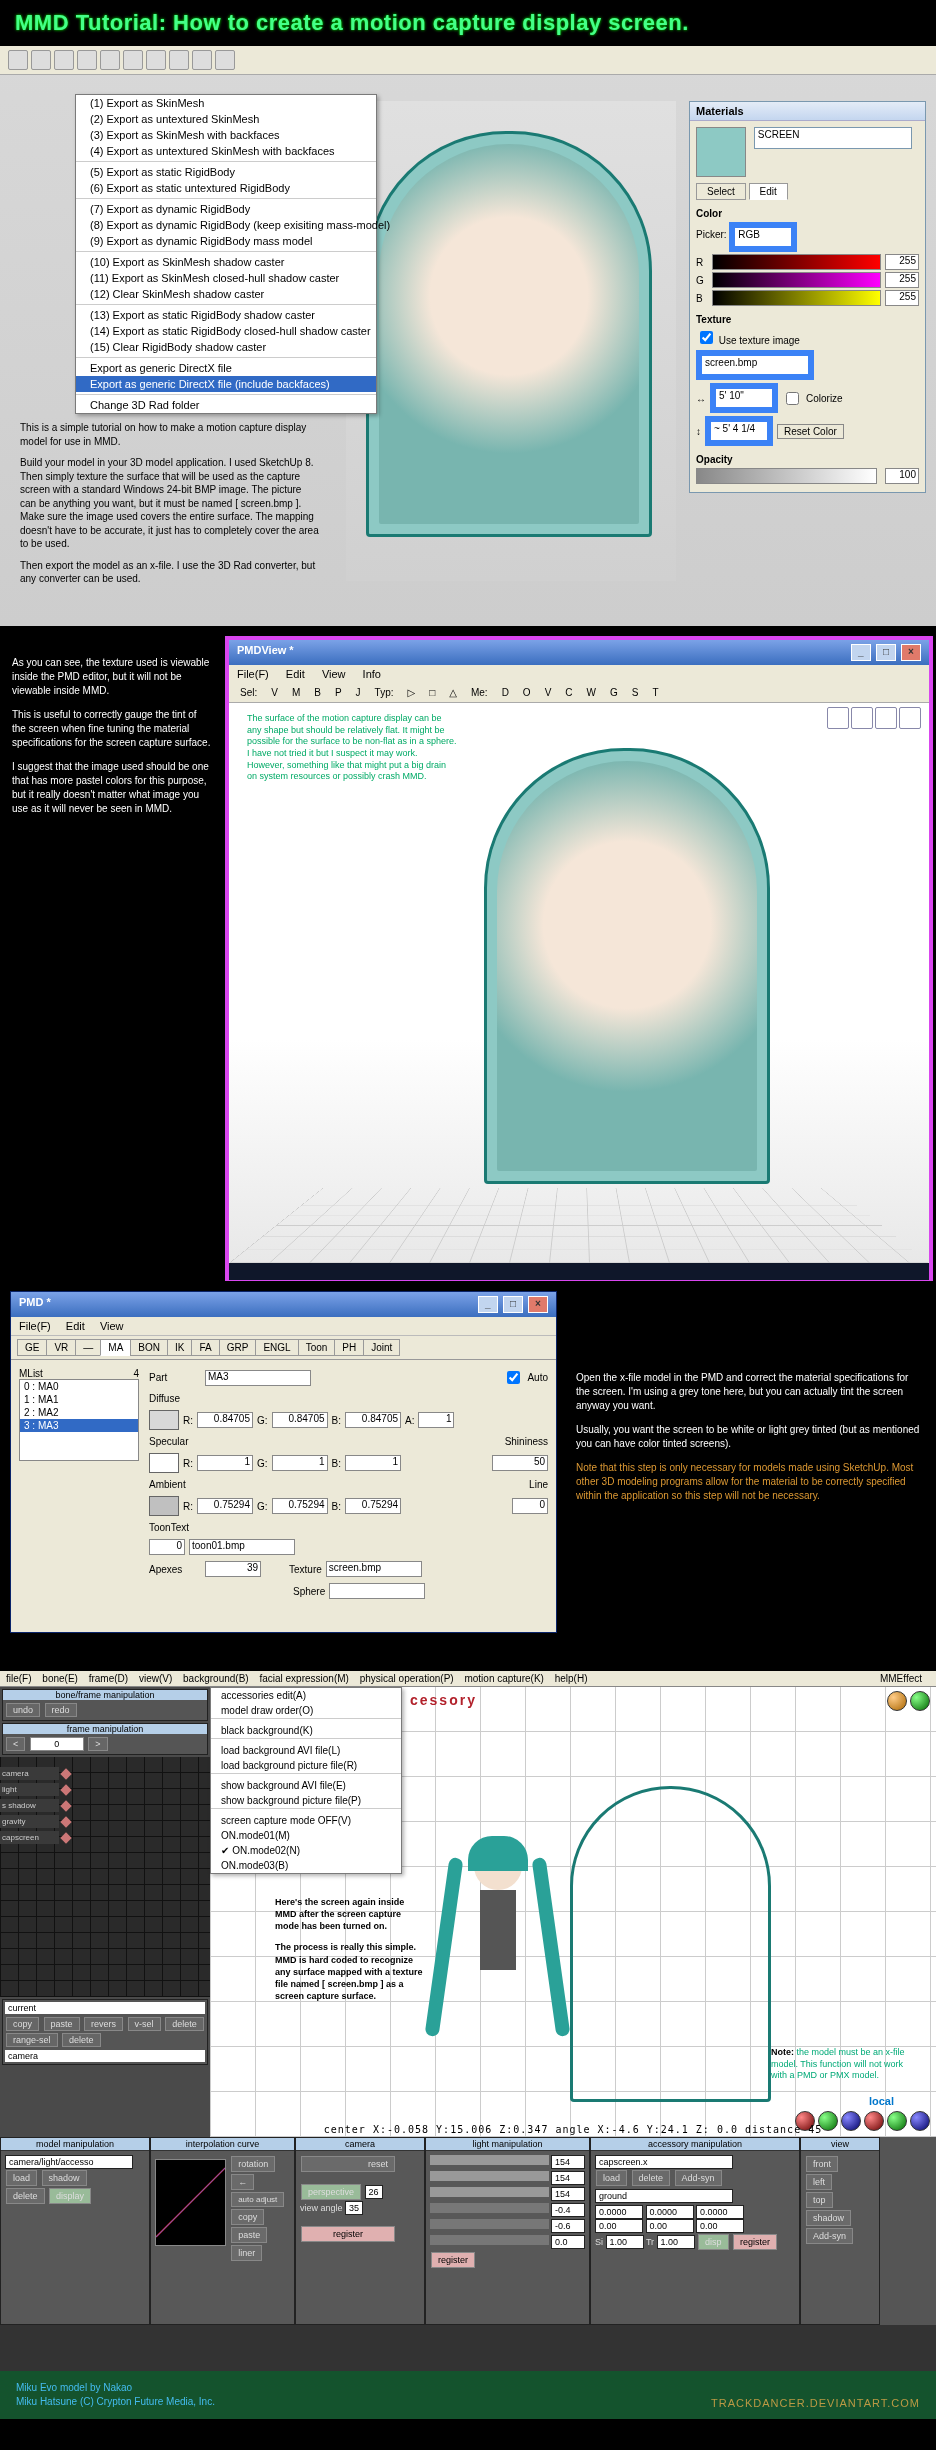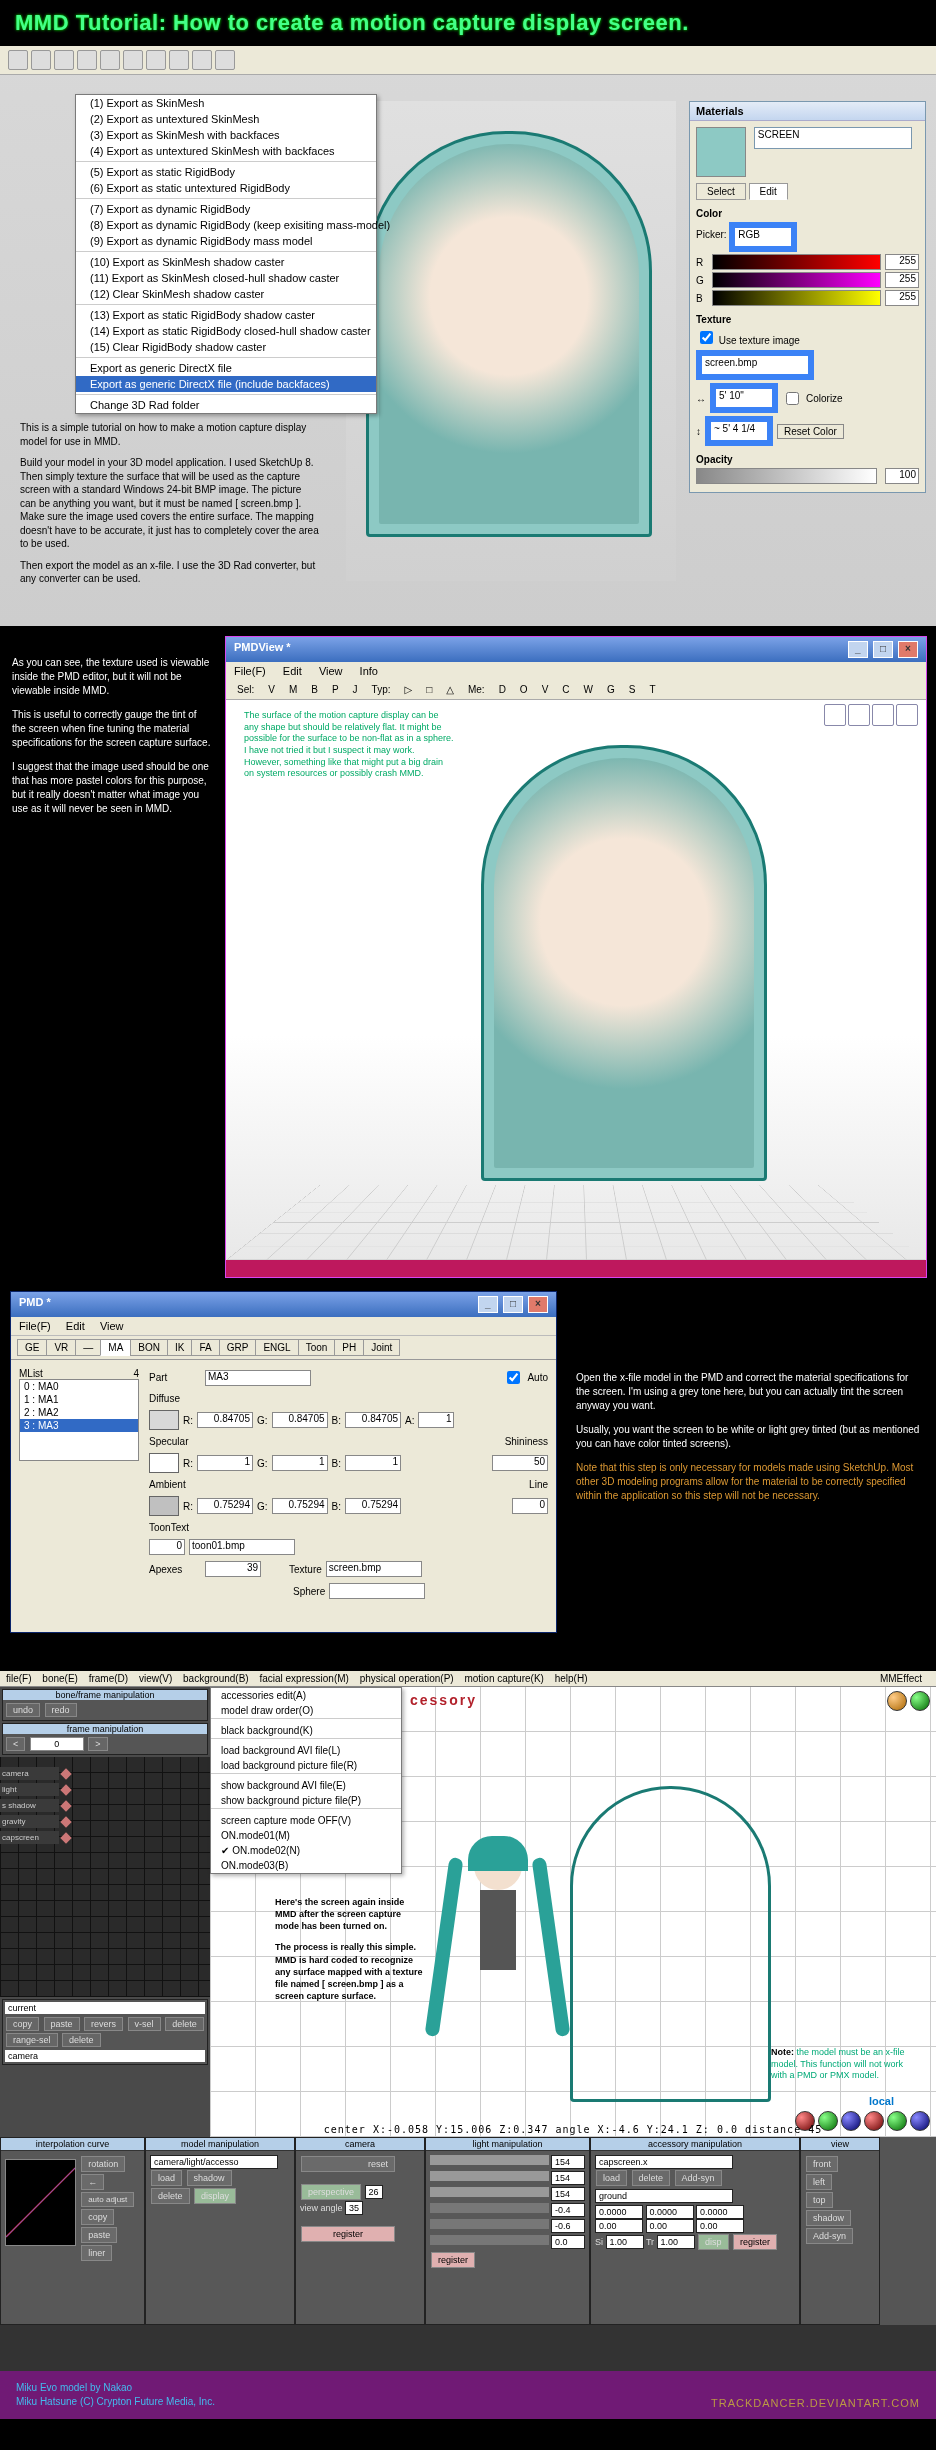--- a/index.html
+++ b/index.html
@@ -39,21 +39,21 @@
 .grad-r { background:linear-gradient(90deg,#000,#f00); }
 .grad-g { background:linear-gradient(90deg,#000,#f0f); }
 .grad-b { background:linear-gradient(90deg,#000,#ff0); }
 .num-box { width:30px; height:14px; border:1px solid #888; background:#fff; text-align:right; padding-right:2px; }
 .tex-field { width:100px; height:16px; border:6px solid #3b82f6; background:#fff; padding:1px 3px; display:inline-block; }
 .small-btn { display:inline-block; padding:1px 6px; border:1px solid #888; background:#ece9d8; font-size:10px; }
 .opacity-bar { height:14px; background:linear-gradient(90deg,#888,#fff); border:1px solid #888; margin-right:4px; flex:1; }
 
 
 .section2 { background:#000; position:relative; height:655px; }
-.pmdview-win { position:absolute; left:225px; top:10px; width:700px; height:640px; background:#be185d; border:1px solid #d946ef; }
+.pmdview-win { position:absolute; left:225px; top:10px; width:700px; height:640px; background:#0f172a; border:4px solid #d946ef; }
 .win-title { background:linear-gradient(#7ba2e7,#3b6ebf); color:#fff; padding:4px 8px; font-size:11px; font-weight:bold; display:flex; justify-content:space-between; }
 .win-btns span { display:inline-block; width:18px; height:15px; background:#c2d5ef; border:1px solid #fff; margin-left:2px; text-align:center; line-height:13px; color:#333; font-size:10px; }
 .pmdview-menu { background:#ece9d8; padding:3px 8px; font-size:11px; }
 .pmdview-menu span { margin-right:14px; }
 .pmdview-tb { background:#ece9d8; padding:3px 6px; font-size:10px; display:flex; gap:4px; flex-wrap:wrap; border-bottom:1px solid #aaa; }
 .tb-pill { padding:0 4px; border:1px solid transparent; }
 .pmdview-viewport { height:560px; background:linear-gradient(#fff 60%,#e8e8e8); position:relative; }
 .green-note { position:absolute; left:18px; top:10px; width:210px; color:#0a6; font-size:9px; line-height:1.3; }
 .grid-floor { position:absolute; bottom:0; left:0; right:0; height:180px; background:repeating-linear-gradient(90deg,#ccc 0,#ccc 1px,transparent 1px,transparent 40px),repeating-linear-gradient(0deg,#ccc 0,#ccc 1px,transparent 1px,transparent 25px); transform:perspective(400px) rotateX(55deg); transform-origin:bottom; }
 .pmdview-icons { position:absolute; right:8px; top:4px; display:flex; gap:2px; }
@@ -117,21 +117,21 @@
 .mmd-bottom { position:absolute; left:0; right:0; top:466px; height:188px; background:#555; display:flex; }
 .mmd-col { border:1px solid #222; background:#585858; padding:4px; font-size:9px; color:#ddd; }
 .mmd-col .hdr { background:#b5cfe8; color:#000; text-align:center; padding:1px; margin:-4px -4px 4px; border-bottom:1px solid #333; font-size:9px; }
 .mmd-col .btn { display:inline-block; padding:2px 6px; border:1px solid #888; background:#6a6a6a; margin:1px; font-size:9px; }
 .mmd-col .btn.on { background:#9b9; }
 .mmd-col .field { background:#fff; color:#000; border:1px solid #222; padding:1px 3px; display:inline-block; }
 .interp-box { width:85px; height:85px; background:#000; border:1px solid #888; position:relative; margin:4px 0; }
 .interp-line { position:absolute; left:0; bottom:0; width:100%; height:100%; }
 
 
-.footer { background:#701a75; color:#4be; font-size:10px; padding:10px 16px; display:flex; justify-content:space-between; }
+.footer { background:#14532d; color:#4be; font-size:10px; padding:10px 16px; display:flex; justify-content:space-between; }
 .footer .credits { line-height:1.4; }
 .footer .site { color:#b94; letter-spacing:1px; align-self:flex-end; font-size:11px; }
 
 .miku-fig { position:absolute; left:235px; bottom:35px; width:105px; height:260px; }
 .miku-head { width:48px; height:48px; background:#f3e0cf; border-radius:50%; margin:0 auto; position:relative; }
 .miku-hair { position:absolute; top:-6px; left:-6px; right:-6px; height:35px; background:#2aa198; border-radius:24px 24px 0 0; }
 .miku-body { width:36px; height:80px; background:#555; margin:0 auto; }
 .miku-tail { position:absolute; width:14px; height:180px; background:#2aa198; border-radius:7px; }
 .miku-tail.l { left:-8px; top:15px; transform:rotate(8deg); }
 .miku-tail.r { right:-8px; top:15px; transform:rotate(-8deg); }
@@ -509,45 +509,45 @@
       <div class="nav-ball"></div>
       <div class="nav-ball b"></div>
       <div class="nav-ball r"></div>
       <div class="nav-ball"></div>
       <div class="nav-ball b"></div>
     </div>
     <div class="mmd-status">center X:-0.058 Y:15.006 Z:0.347  angle X:-4.6 Y:24.1 Z: 0.0  distance 45</div>
   </div>
 
   <div class="mmd-bottom">
+    <div class="mmd-col" style="width:140px">
+      <div class="hdr">model manipulation</div>
+      <div class="field" style="width:120px">camera/light/accesso</div><br>
+      <span class="btn">load</span>
+      <span class="btn">shadow</span><br>
+      <span class="btn">delete</span>
+      <span class="btn on">display</span>
+    </div>
     <div class="mmd-col" style="width:135px">
       <div class="hdr">interpolation curve</div>
       <div style="display:flex;gap:4px">
         <div class="interp-box">
           <svg class="interp-line" viewBox="0 0 100 100">
               <line x1="0" y1="100" x2="100" y2="0" stroke="#f33" stroke-width="2"></line>
               <line x1="0" y1="100" x2="100" y2="0" stroke="#36f" stroke-width="1"></line>
             </svg>
         </div>
         <div>
           <span class="btn">rotation</span> <span class="btn">←</span><br>
           <span class="btn" style="font-size:8px">auto adjust</span><br>
           <span class="btn">copy</span><br>
           <span class="btn">paste</span><br>
           <span class="btn">liner</span>
         </div>
       </div>
-    </div>
-    <div class="mmd-col" style="width:140px">
-      <div class="hdr">model manipulation</div>
-      <div class="field" style="width:120px">camera/light/accesso</div><br>
-      <span class="btn">load</span>
-      <span class="btn">shadow</span><br>
-      <span class="btn">delete</span>
-      <span class="btn on">display</span>
     </div>
     <div class="mmd-col" style="width:120px">
       <div class="hdr">camera</div>
       <span class="btn" style="width:80px;text-align:right">reset</span><br><br>
       <span class="btn on">perspective</span> <span class="field">26</span><br>
       <span>view angle</span> <span class="field">35</span><br><br>
       <span class="btn" style="background:#e0b0b0;color:#000;width:80px;text-align:center">register</span>
     </div>
     <div class="mmd-col" style="width:155px">
       <div class="hdr">light manipulation</div>

